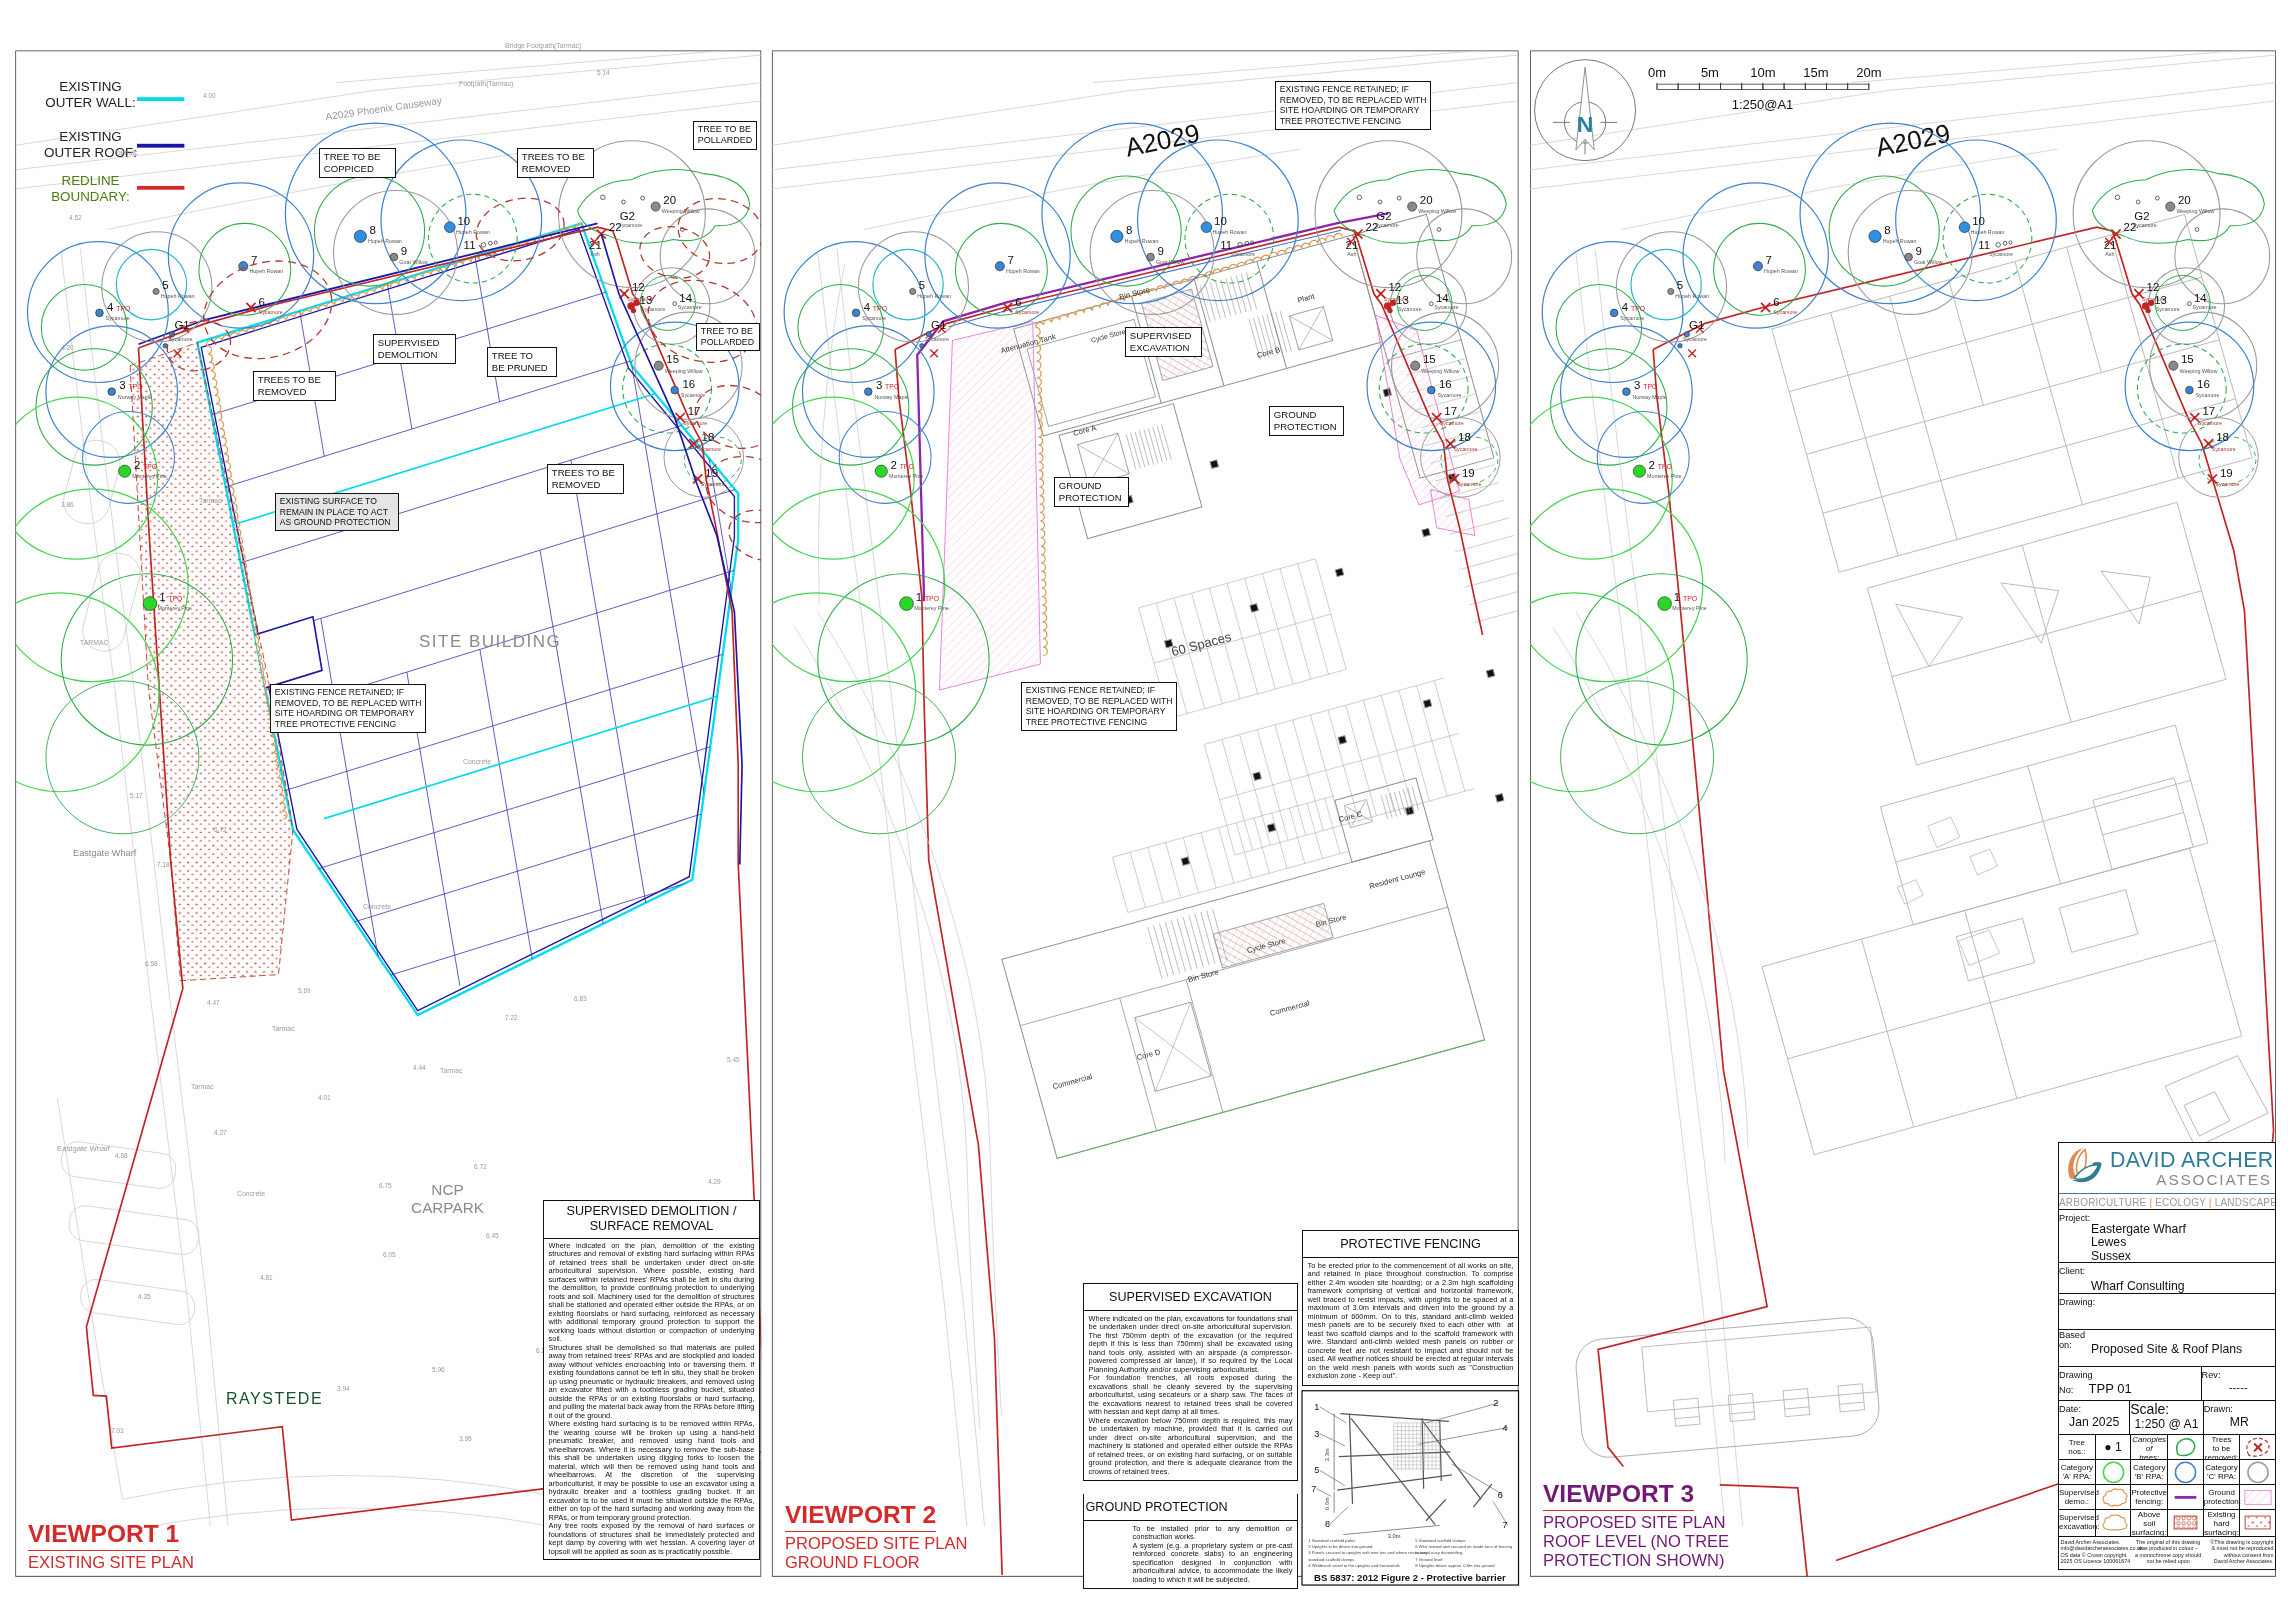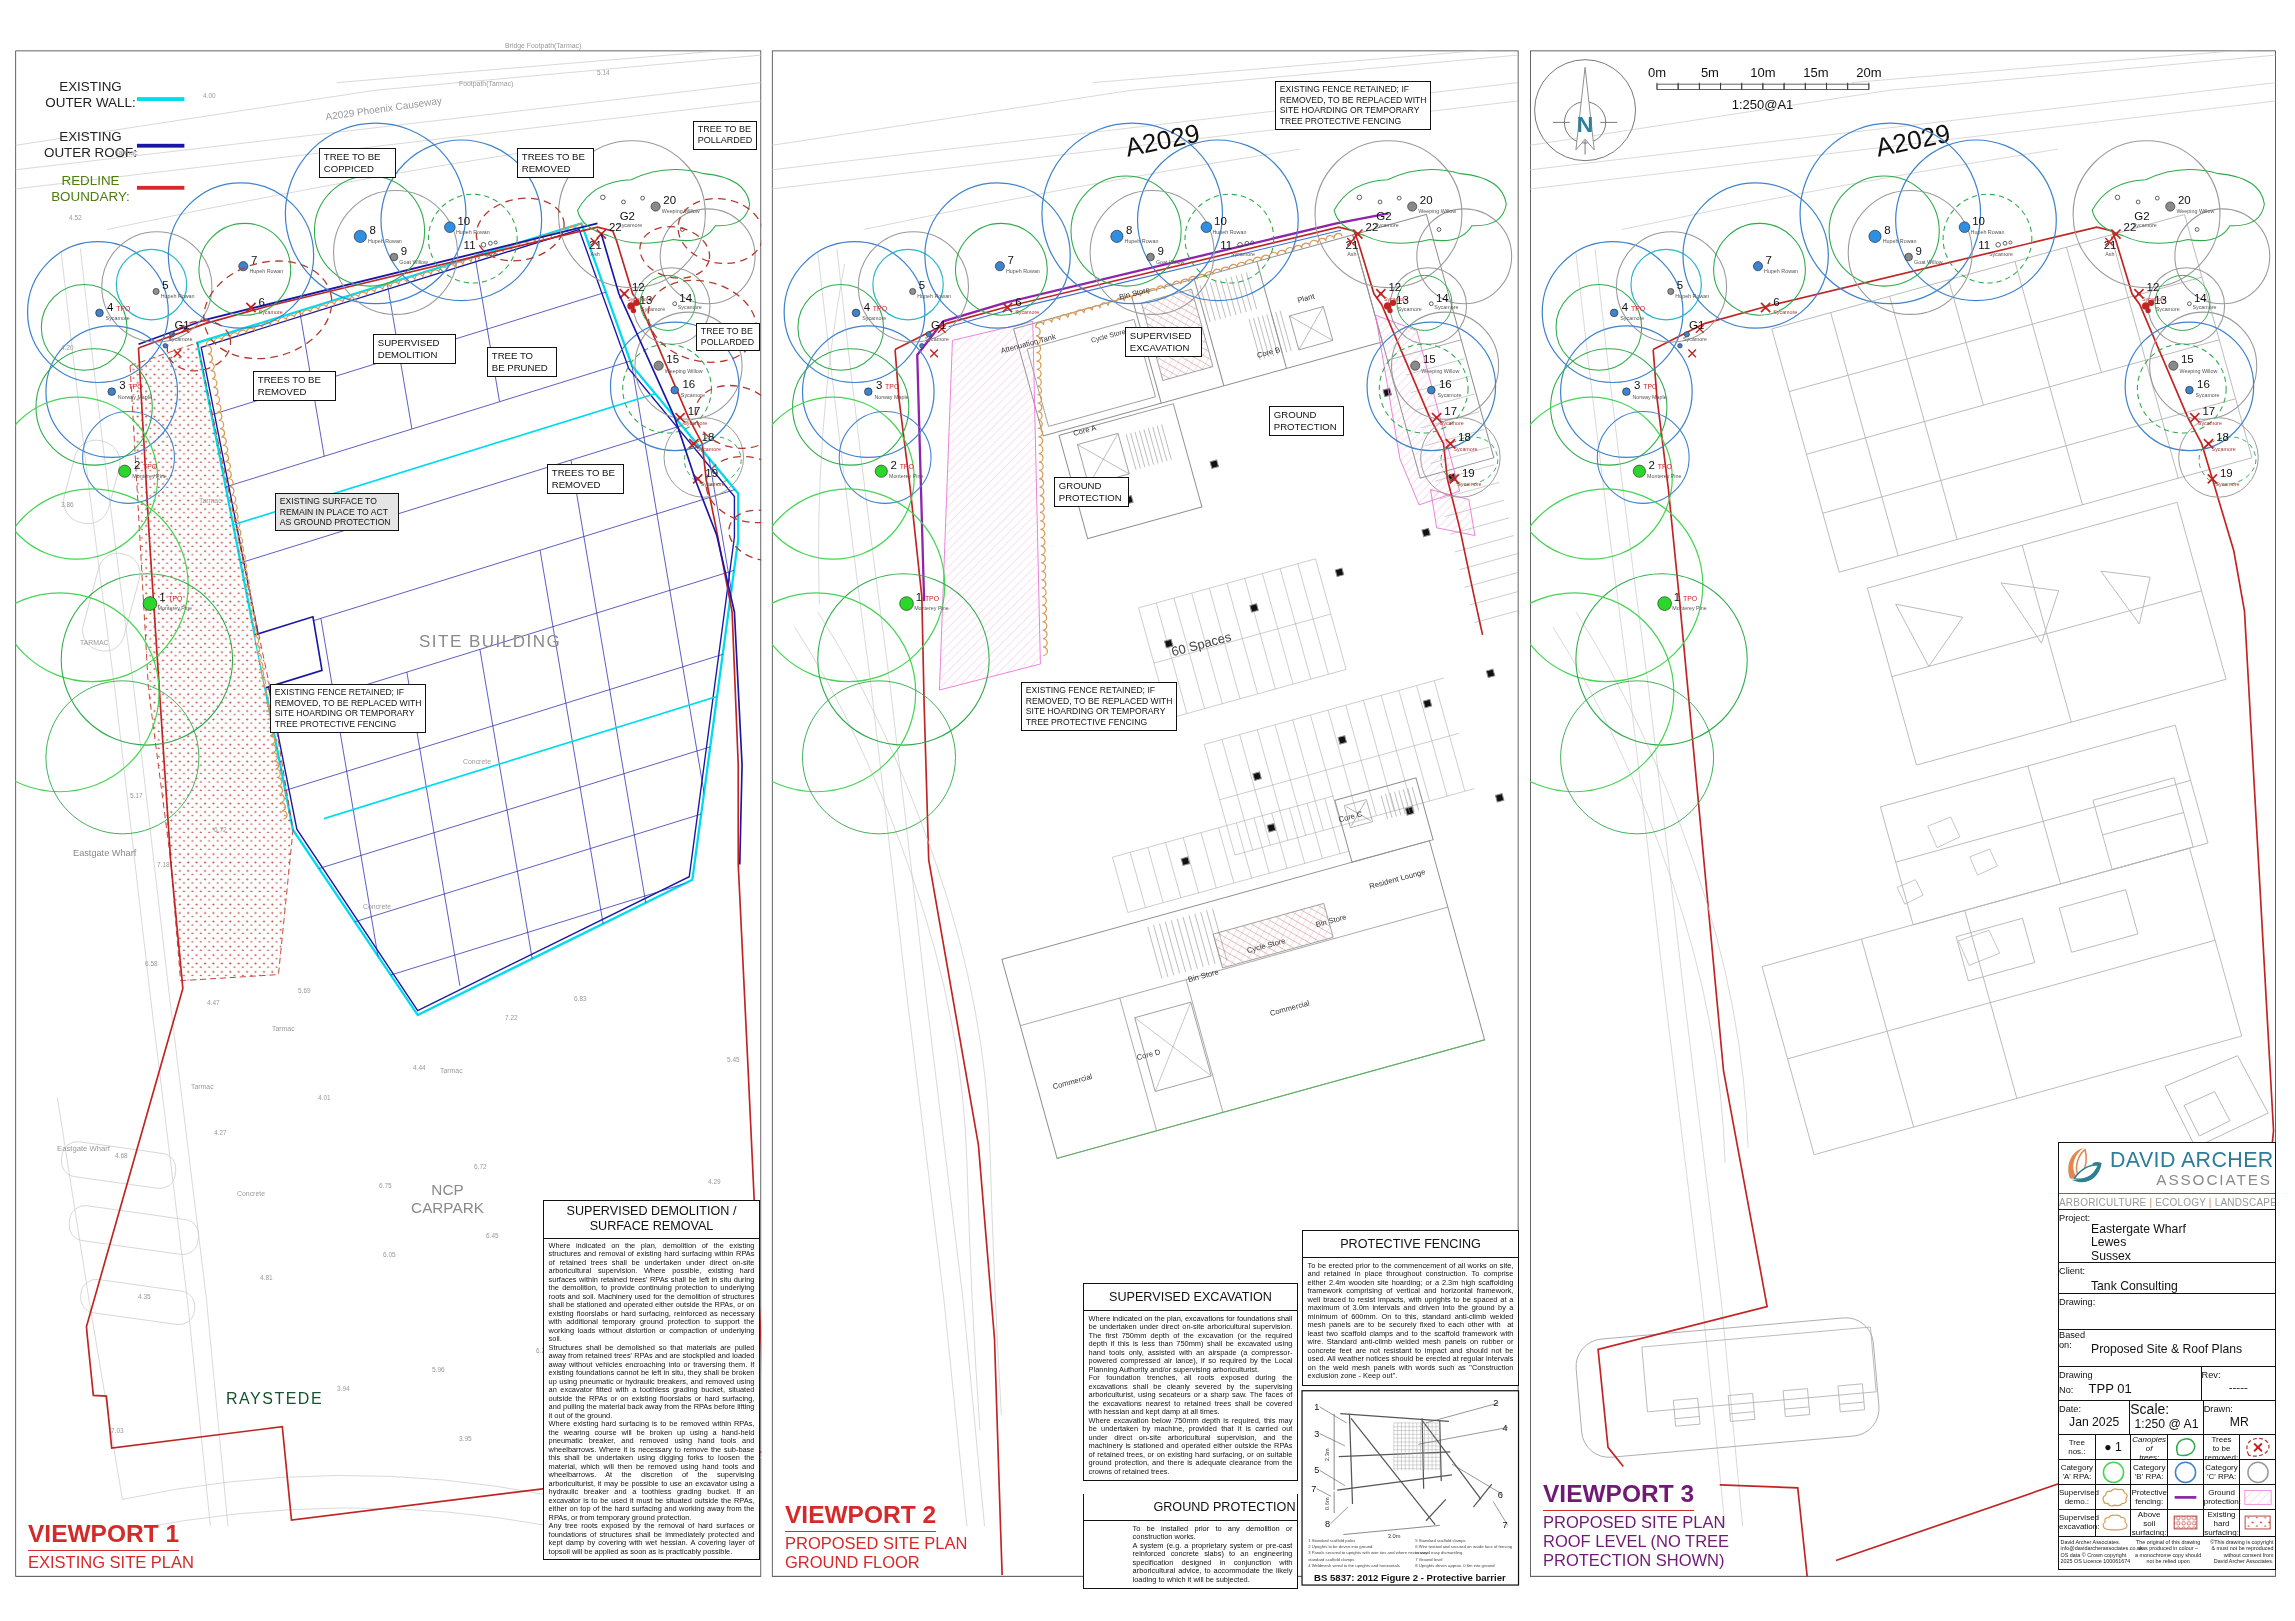--- a/index.html
+++ b/index.html
@@ -1011,21 +1011,21 @@
 <div style="position:absolute;left:785px;top:1501px;color:#d42a2a;">
 <div style="font-size:24.5px;font-weight:bold;border-bottom:1.5px solid #d42a2a;padding-bottom:1.5px;display:inline-block;">VIEWPORT 2</div>
 <div style="font-size:16.5px;margin-top:2.3px;line-height:19px;">PROPOSED SITE PLAN<br>GROUND FLOOR</div></div>
 
 <div style="position:absolute;left:1083px;top:1283px;width:215px;border:1.2px solid #111;background:#fff;color:#111;">
 <div style="font-size:12.6px;text-align:center;border-bottom:1.2px solid #111;padding:6.1px 1.5px;">SUPERVISED EXCAVATION</div>
 <div style="font-size:7.4px;line-height:8.5px;padding:3.8px 4.6px;text-align:justify;">Where indicated on the plan, excavations for foundations shall be undertaken under direct on-site arboricultural supervision. The first 750mm depth of the excavation (or the required depth if this is less than 750mm) shall be excavated using hand tools only, assisted with an airspade (a compressor-powered compressed air lance), if so required by the Local Planning Authority and/or supervising arboriculturist.<br>For foundation trenches, all roots exposed during the excavations shall be cleanly severed by the supervising arboriculturist, using secateurs or a sharp saw. The faces of the excavations nearest to retained trees shall be covered with hessian and kept damp at all times.<br>Where excavation below 750mm depth is required, this may be undertaken by machine, provided that it is carried out under direct on-site arboricultural supervision, and the machinery is stationed and operated either outside the RPAs of retained trees, or on existing hard surfacing, or on suitable ground protection, and there is adequate clearance from the crowns of retained trees.</div>
     </div>
 
 <div style="position:absolute;left:1083px;top:1494px;width:215px;border:1.2px solid #111;border-top:none;background:#fff;color:#111;">
-<div style="font-size:12.6px;text-align:right;border-bottom:1.2px solid #111;padding:6.1px 1.5px;">GROUND PROTECTION</div>
+<div style="font-size:12.6px;text-align:left;border-bottom:1.2px solid #111;padding:6.1px 1.5px;">GROUND PROTECTION</div>
 <div style="font-size:7.4px;line-height:8.5px;padding:3.8px 4.6px;text-align:justify;margin-left:44px;">To be installed prior to any demolition or construction works.<br>A system (e.g. a proprietary system or pre-cast reinforced concrete slabs) to an engineering specification designed in conjunction with arboricultural advice, to accommodate the likely loading to which it will be subjected.</div>
     </div>
 
 <div style="position:absolute;left:1302px;top:1230px;width:217px;border:1.2px solid #111;background:#fff;color:#111;">
 <div style="font-size:12.6px;text-align:center;border-bottom:1.2px solid #111;padding:6.1px 1.5px;">PROTECTIVE FENCING</div>
 <div style="font-size:7.4px;line-height:8.5px;padding:3.8px 4.6px;text-align:justify;">To be erected prior to the commencement of all works on site, and retained in place throughout construction. To comprise either 2.4m wooden site hoarding; or a 2.3m high scaffolding framework comprising of vertical and horizontal framework, well braced to resist impacts, with uprights to be spaced at a maximum of 3.0m intervals and driven into the ground by a minimum of 600mm. On to this, standard anti-climb welded mesh panels are to be securely fixed to each other with&nbsp;&nbsp;at least two scaffold clamps and to the scaffold framework with wire. Standard anti-climb welded mesh panels on rubber or concrete feet are not resistant to impact and should not be used. All weather notices should be erected at regular intervals on the weld mesh panels with words such as "Construction exclusion zone - Keep out".</div>
     </div>
 
 <div style="position:absolute;left:2058px;top:1142px;width:218px;background:#fff;border:1.4px solid #111;color:#111;">
 
@@ -1037,21 +1037,21 @@
     <path d="M48,26 C36,26 24,32 16,44 C28,48 42,42 48,26 Z" fill="#fff" stroke="#2e7f8f" stroke-width="2"></path>
   </svg>
   <div style="position:absolute;left:51px;top:5.4px;font-size:21.4px;color:#2b7d9a;letter-spacing:0.4px;white-space:nowrap;">DAVID ARCHER</div>
   <div style="position:absolute;right:3.1px;top:28px;font-size:15.3px;color:#8a8a8a;letter-spacing:1.9px;">ASSOCIATES</div>
  </div>
 
  <div style="height:16px;border-bottom:1.1px solid #111;font-size:10px;color:#9a9a9a;letter-spacing:0.2px;padding-top:3.1px;white-space:nowrap;overflow:hidden;">ARBORICULTURE <span style="color:#e08850">|</span> ECOLOGY <span style="color:#e08850">|</span> LANDSCAPE</div>
 
  <div style="border-bottom:1.1px solid #111;height:53px;overflow:hidden;"><span style="font-size:9.2px;">Project:</span><div style="font-size:12.2px;margin-left:32px;line-height:13.8px;margin-top:-1.5px;">Eastergate Wharf<br>Lewes<br>Sussex</div></div>
 
- <div style="border-bottom:1.1px solid #111;height:31px;overflow:hidden;"><span style="font-size:9.2px;">Client:</span><div style="font-size:12.2px;margin-left:32px;margin-top:1.5px;">Tank Consulting</div></div>
+ <div style="border-bottom:1.1px solid #111;height:31px;overflow:hidden;"><span style="font-size:9.2px;">Client:</span><div style="font-size:12.2px;margin-left:32px;margin-top:1.5px;">Wharf Consulting</div></div>
 
  <div style="border-bottom:1.1px solid #111;height:36px;overflow:hidden;"><span style="font-size:9.2px;">Drawing:</span><div style="font-size:17px;margin-left:32px;margin-top:20px;">TREE PROTECTION PLAN</div></div>
 
  <div style="border-bottom:1.1px solid #111;height:37px;overflow:hidden;"><span style="font-size:9.2px;display:inline-block;line-height:10px;">Based<br>on:</span><div style="font-size:12.2px;margin-left:32px;margin-top:-9.2px;">Proposed Site &amp; Roof Plans</div></div>
 
  <div style="border-bottom:1.1px solid #111;height:34px;display:flex;">
    <div style="width:66%;border-right:1.1px solid #111;"><span style="font-size:9.2px;">Drawing<br>No:</span><span style="font-size:13px;margin-left:15.3px;">TPP 01</span></div>
    <div style="width:34%;"><span style="font-size:9.2px;">Rev:</span><div style="font-size:11.5px;text-align:center;">-----</div></div>
  </div>
 

